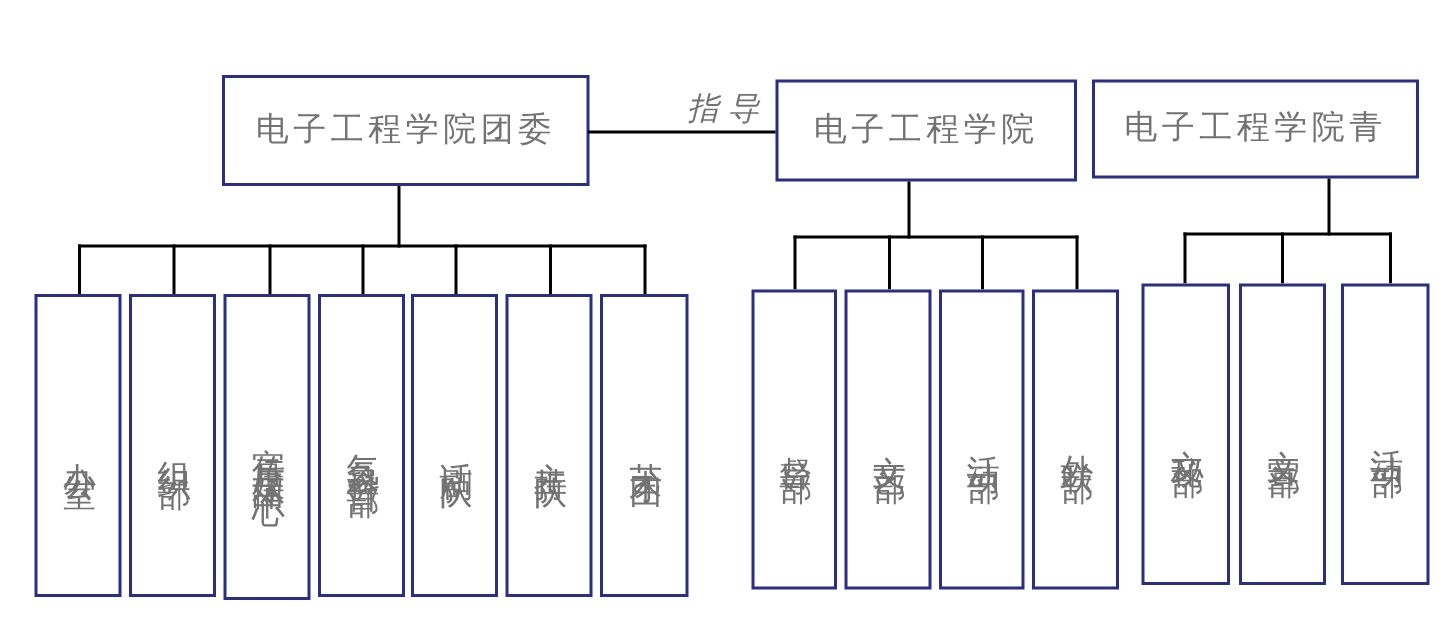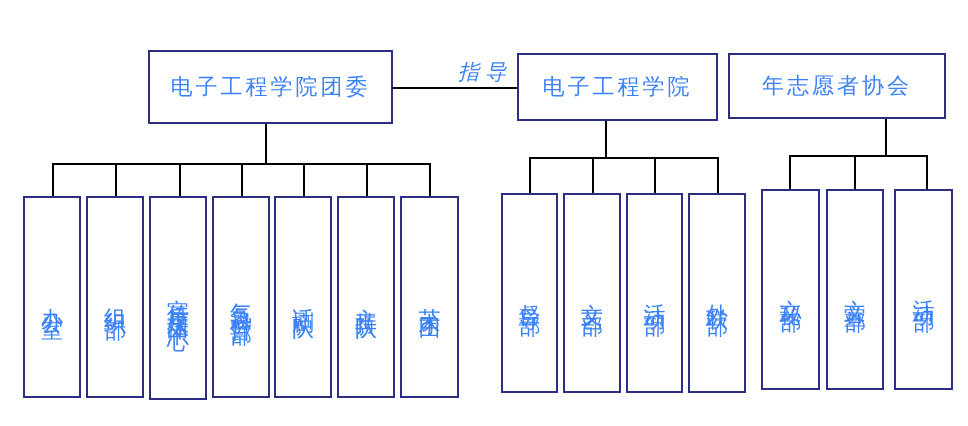--- a/index.html
+++ b/index.html
@@ -6,21 +6,21 @@
     margin: 0;
     padding: 0;
     background: #ffffff;
   }
   #canvas {
     position: relative;
     width: 968px;
     height: 426px;
     background: #ffffff;
     font-family: "DejaVu Serif", "Liberation Serif", serif;
-    color: #3b82f6;
+    color: #737373;
     overflow: hidden;
   }
   .node {
     position: absolute;
     border: 2px solid #2b2e83;
     background: #ffffff;
     box-sizing: border-box;
     display: flex;
     align-items: center;
     justify-content: center;
@@ -66,21 +66,21 @@
 
   <div class="node topnode" style="left:148px; top:50px; width:245px; height:74px;">
     <span>电子工程学院团委</span>
   </div>
 
   <div class="node topnode" style="left:517px; top:53px; width:201px; height:68px;gap:36px;">
     <span>电子工程学院</span>
   </div>
 
   <div class="node topnode" style="left:728px; top:53px; width:218px; height:66px;">
-    <span>年志愿者协会</span>
+    <span>电子工程学院青</span>
   </div>
 
   <div class="edge-label" style="left:398px; top:58px; width:114px;">指导</div>
   <div class="hline" style="left:392px; top:87px; width:125px;"></div>
 
   <div class="vline" style="left:265px; top:124px; height:41px;"></div>
   <div class="hline" style="left:52px; top:163px; width:379px;"></div>
   <div class="vline" style="left:52px;  top:163px; height:33px;"></div>
   <div class="vline" style="left:115px; top:163px; height:33px;"></div>
   <div class="vline" style="left:179px; top:163px; height:33px;"></div>

